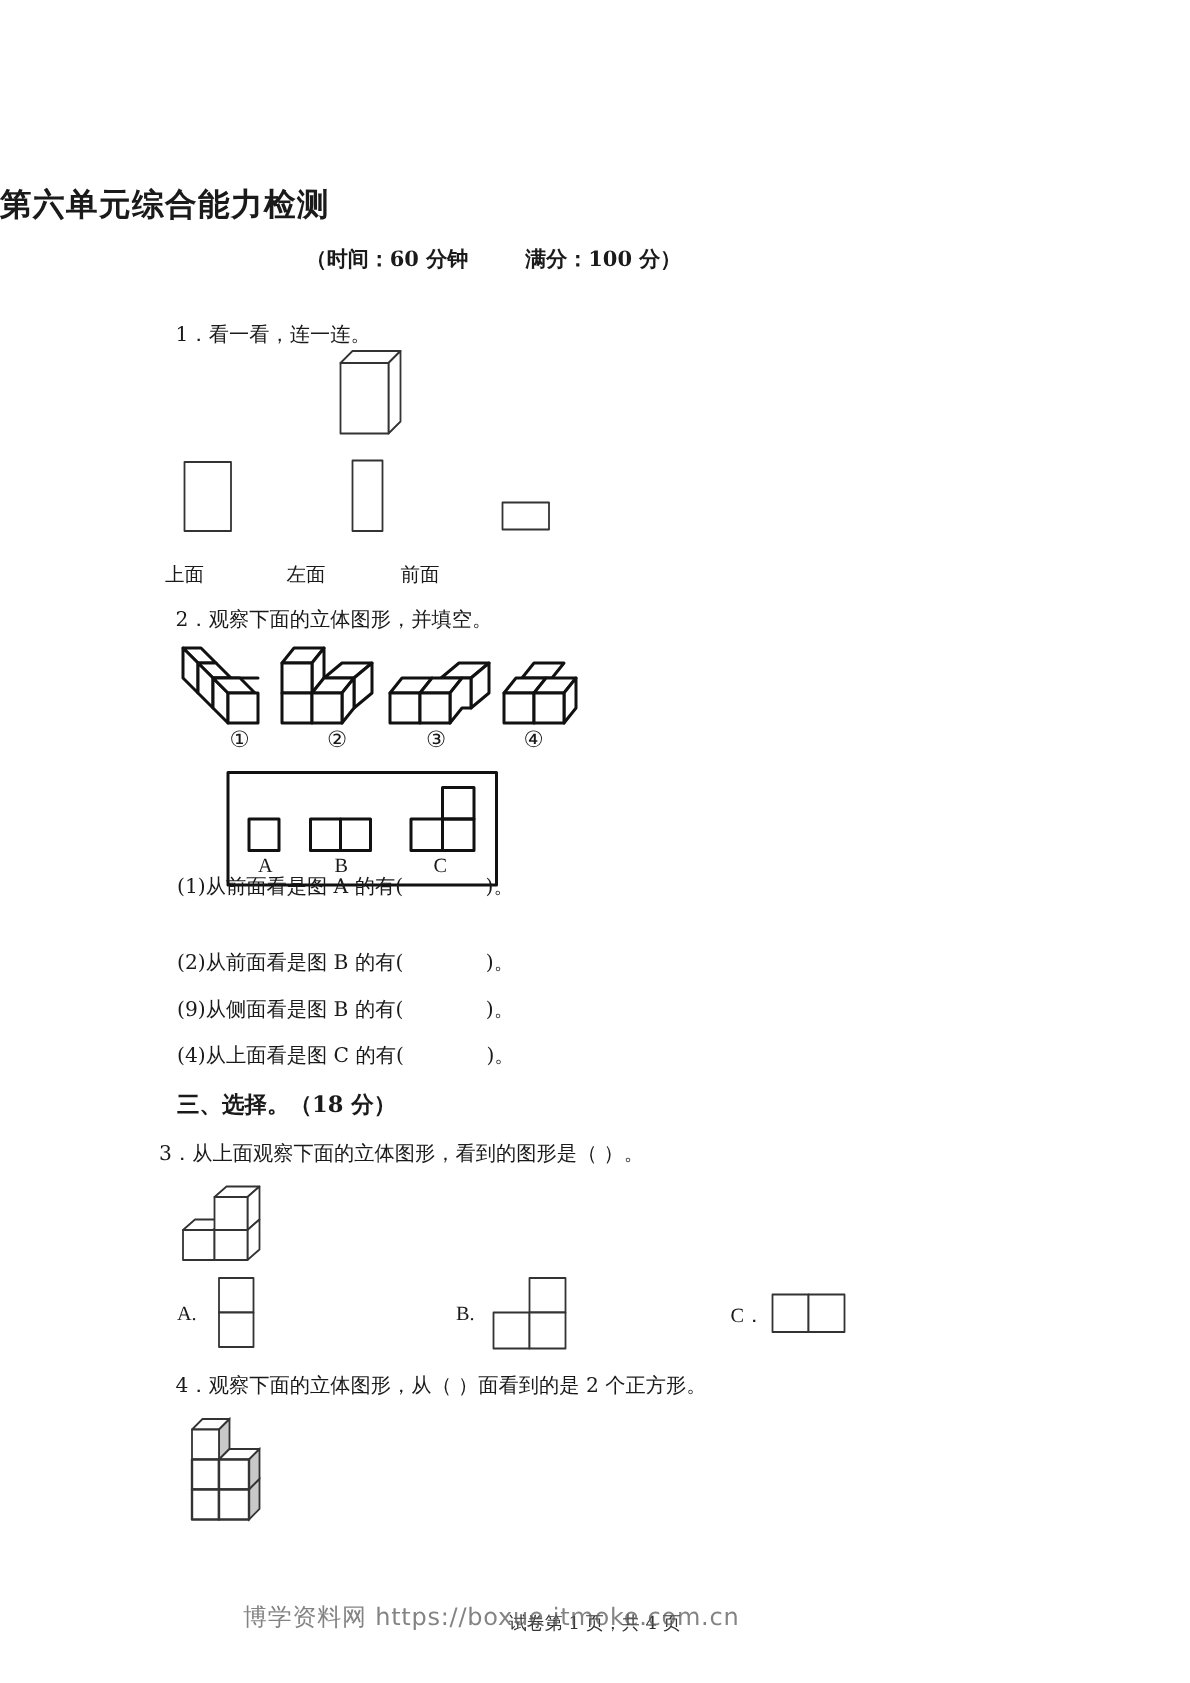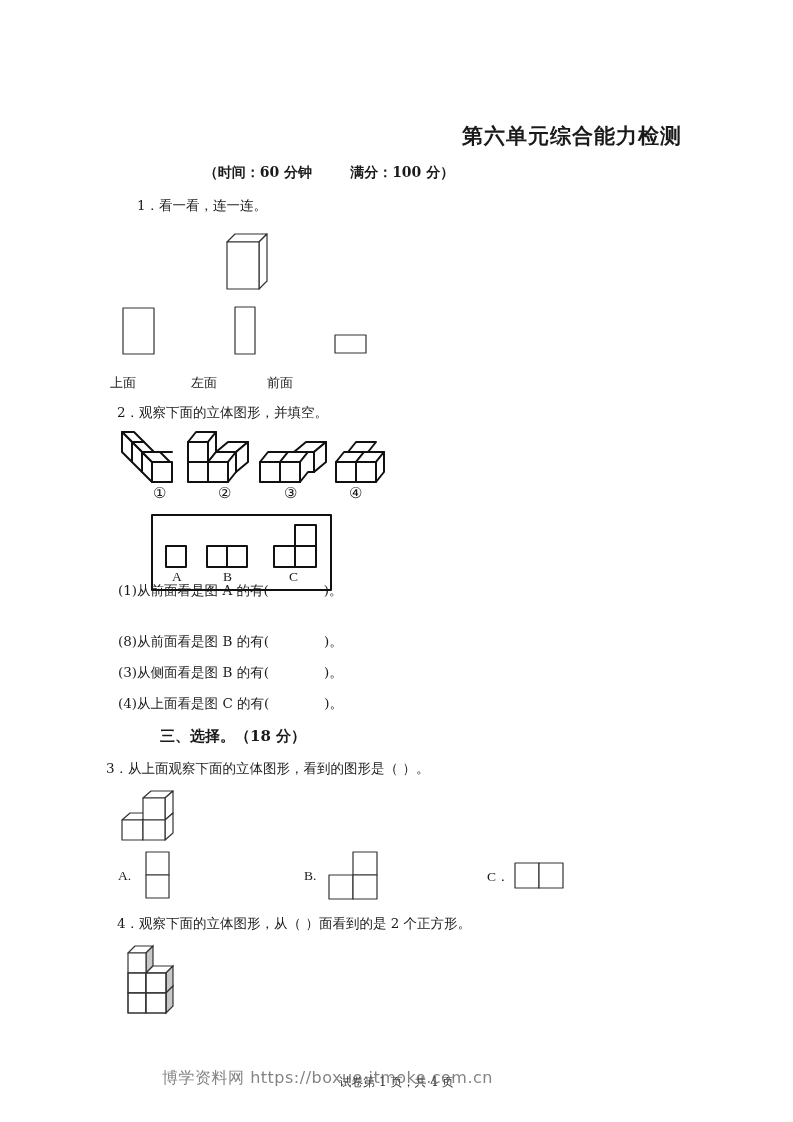--- a/index.html
+++ b/index.html
@@ -1,42 +1,42 @@
 <!DOCTYPE html>
 <html><head>
 <meta charset="utf-8">
 <style>
   html, body { margin: 0; padding: 0; background: #ffffff; }
   body { width: 793px; height: 1122px; position: relative; overflow: hidden;
          font-family: "DejaVu Serif", "Liberation Serif", serif; color: #1a1a1a; }
   .abs { position: absolute; }
-  .title { left: 0; width: 682px; top: 122px; text-align: right; font-size: 21px; font-weight: bold; letter-spacing: 1px; }
+  .title { left: 0; width: 682px; top: 122px; text-align: left; font-size: 21px; font-weight: bold; letter-spacing: 1px; }
   .subtitle { left: 0; width: 658px; top: 164px; text-align: center; font-size: 14px; font-weight: bold; }
   .subtitle .gap { display: inline-block; width: 38px; }
   .q { font-size: 13.5px; }
   .label { font-size: 13px; }
-  .section { font-size: 15px; font-weight: bold; margin-left: 42px; }
+  .section { font-size: 15px; font-weight: bold; }
   svg { position: absolute; overflow: visible; }
   svg .lnb { stroke: #111; fill: #fff; stroke-width: 2; stroke-linejoin: round; }
   svg .lnt { stroke: #333; fill: #fff; stroke-width: 1.2; stroke-linejoin: round; }
   .circ { font-size: 15px; }
   .choice-letter { font-size: 13.5px; font-family: "Liberation Serif", serif; }
   .footer-page { left: 0; width: 793px; top: 1074px; text-align: center; font-size: 12px; color: #333; }
   .watermark { left: 0; width: 655px; top: 1068px; text-align: center; font-size: 16px;
                font-family: "DejaVu Sans", sans-serif; color: rgba(90,90,90,0.75); letter-spacing: 0.5px; }
 </style>
 </head>
 <body>
 
 <div class="abs title">第六单元综合能力检测</div>
 <div class="abs subtitle">
   <span>（时间：60 分钟</span><span class="gap"></span><span>满分：100 分）</span>
 </div>
 
-<div class="abs q" style="left:117px; top:197px;margin-left:20px;">1．看一看，连一连。</div>
+<div class="abs q" style="left:117px; top:214px;">1．看一看，连一连。</div>
 <svg style="left:225px; top:233px;" width="45" height="60">
   <polygon class="lnt" points="2,9 10,1 42,1 34,9"></polygon>
   <polygon class="lnt" points="34,9 42,1 42,48 34,56"></polygon>
   <rect class="lnt" x="2" y="9" width="32" height="47"></rect>
 </svg>
 <svg style="left:122px; top:307px;" width="34" height="50">
   <rect class="lnt" x="1" y="1" width="31" height="46"></rect>
 </svg>
 <svg style="left:234px; top:306px;" width="24" height="50">
   <rect class="lnt" x="1" y="1" width="20" height="47"></rect>
@@ -107,24 +107,24 @@
   <rect class="lnb" x="144" y="11" width="21" height="21" style="fill:none"></rect>
 </svg>
 <div class="abs choice-letter" style="left:172px; top:569px;">A</div>
 <div class="abs choice-letter" style="left:223px; top:569px;">B</div>
 <div class="abs choice-letter" style="left:289px; top:569px;">C</div>
 
 <div class="abs q" style="left:118px; top:582px;">
   <span>(1)从前面看是图 A 的有(</span><span style="display:inline-block;width:55px;"></span><span>)。</span>
 </div>
 <div class="abs q" style="left:118px; top:633px;">
-  <span>(8)从前面看是图 B 的有(</span><span style="display:inline-block;width:55px;"></span><span>)。</span>
+  <span>(2)从前面看是图 B 的有(</span><span style="display:inline-block;width:55px;"></span><span>)。</span>
 </div>
 <div class="abs q" style="left:118px; top:664px;">
-  <span>(3)从侧面看是图 B 的有(</span><span style="display:inline-block;width:55px;"></span><span>)。</span>
+  <span>(9)从侧面看是图 B 的有(</span><span style="display:inline-block;width:55px;"></span><span>)。</span>
 </div>
 <div class="abs q" style="left:118px; top:695px;">
   <span>(4)从上面看是图 C 的有(</span><span style="display:inline-block;width:55px;"></span><span>)。</span>
 </div>
 
 <div class="abs section" style="left:118px; top:727px;">三、选择。（18 分）</div>
 
 <div class="abs q" style="left:106px; top:760px;">3．从上面观察下面的立体图形，看到的图形是（    ）。</div>
 <svg style="left:120px; top:785px;" width="60" height="58">
   <polygon class="lnt" points="2,35 10,28 30,28 22,35"></polygon>

